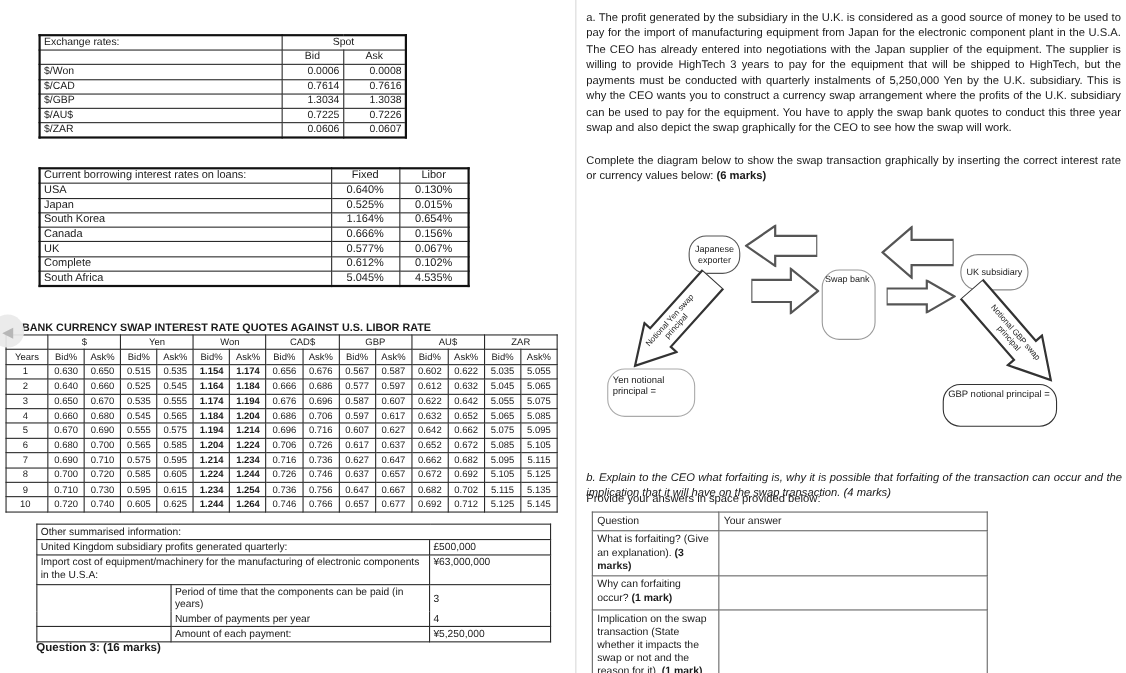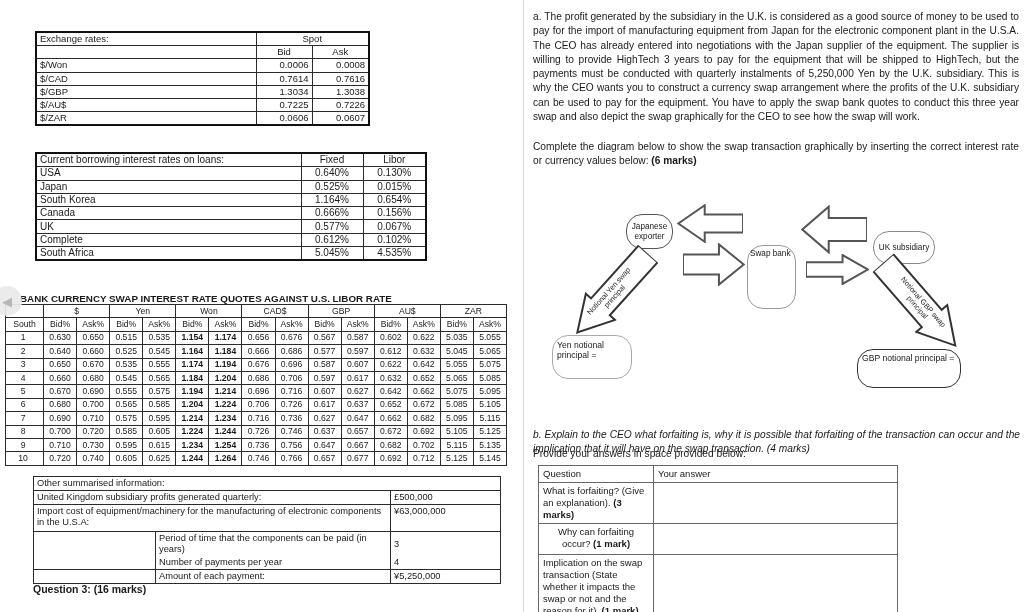--- a/index.html
+++ b/index.html
@@ -162,21 +162,21 @@
     <th></th>
     <th colspan="2">$</th>
     <th colspan="2">Yen</th>
     <th colspan="2">Won</th>
     <th colspan="2">CAD$</th>
     <th colspan="2">GBP</th>
     <th colspan="2">AU$</th>
     <th colspan="2">ZAR</th>
   </tr>
   <tr>
-    <th>South</th>
+    <th>Years</th>
     <th>Bid%</th>
         <th>Ask%</th>
     <th>Bid%</th>
         <th>Ask%</th>
     <th>Bid%</th>
         <th>Ask%</th>
     <th>Bid%</th>
         <th>Ask%</th>
     <th>Bid%</th>
         <th>Ask%</th>
@@ -472,21 +472,21 @@
       <tr style="height:17px;padding-left:38px;">
     <td>Question</td>
     <td>Your answer</td>
   </tr>
   <tr style="height:30px;">
     <td>
       <span>What is forfaiting? (Give an explanation). </span><span class="b">(3 marks)</span>
     </td>
     <td></td>
   </tr>
-  <tr style="height:31px;text-align:center;">
+  <tr style="height:31px;">
     <td>
       <span>Why can forfaiting occur? </span><span class="b">(1 mark)</span>
     </td>
     <td></td>
   </tr>
   <tr style="height:55px;">
     <td>
       <span>Implication on the swap transaction (State whether it impacts the swap or not and the reason for it). </span><span class="b">(1 mark)</span>
     </td>
     <td></td>

